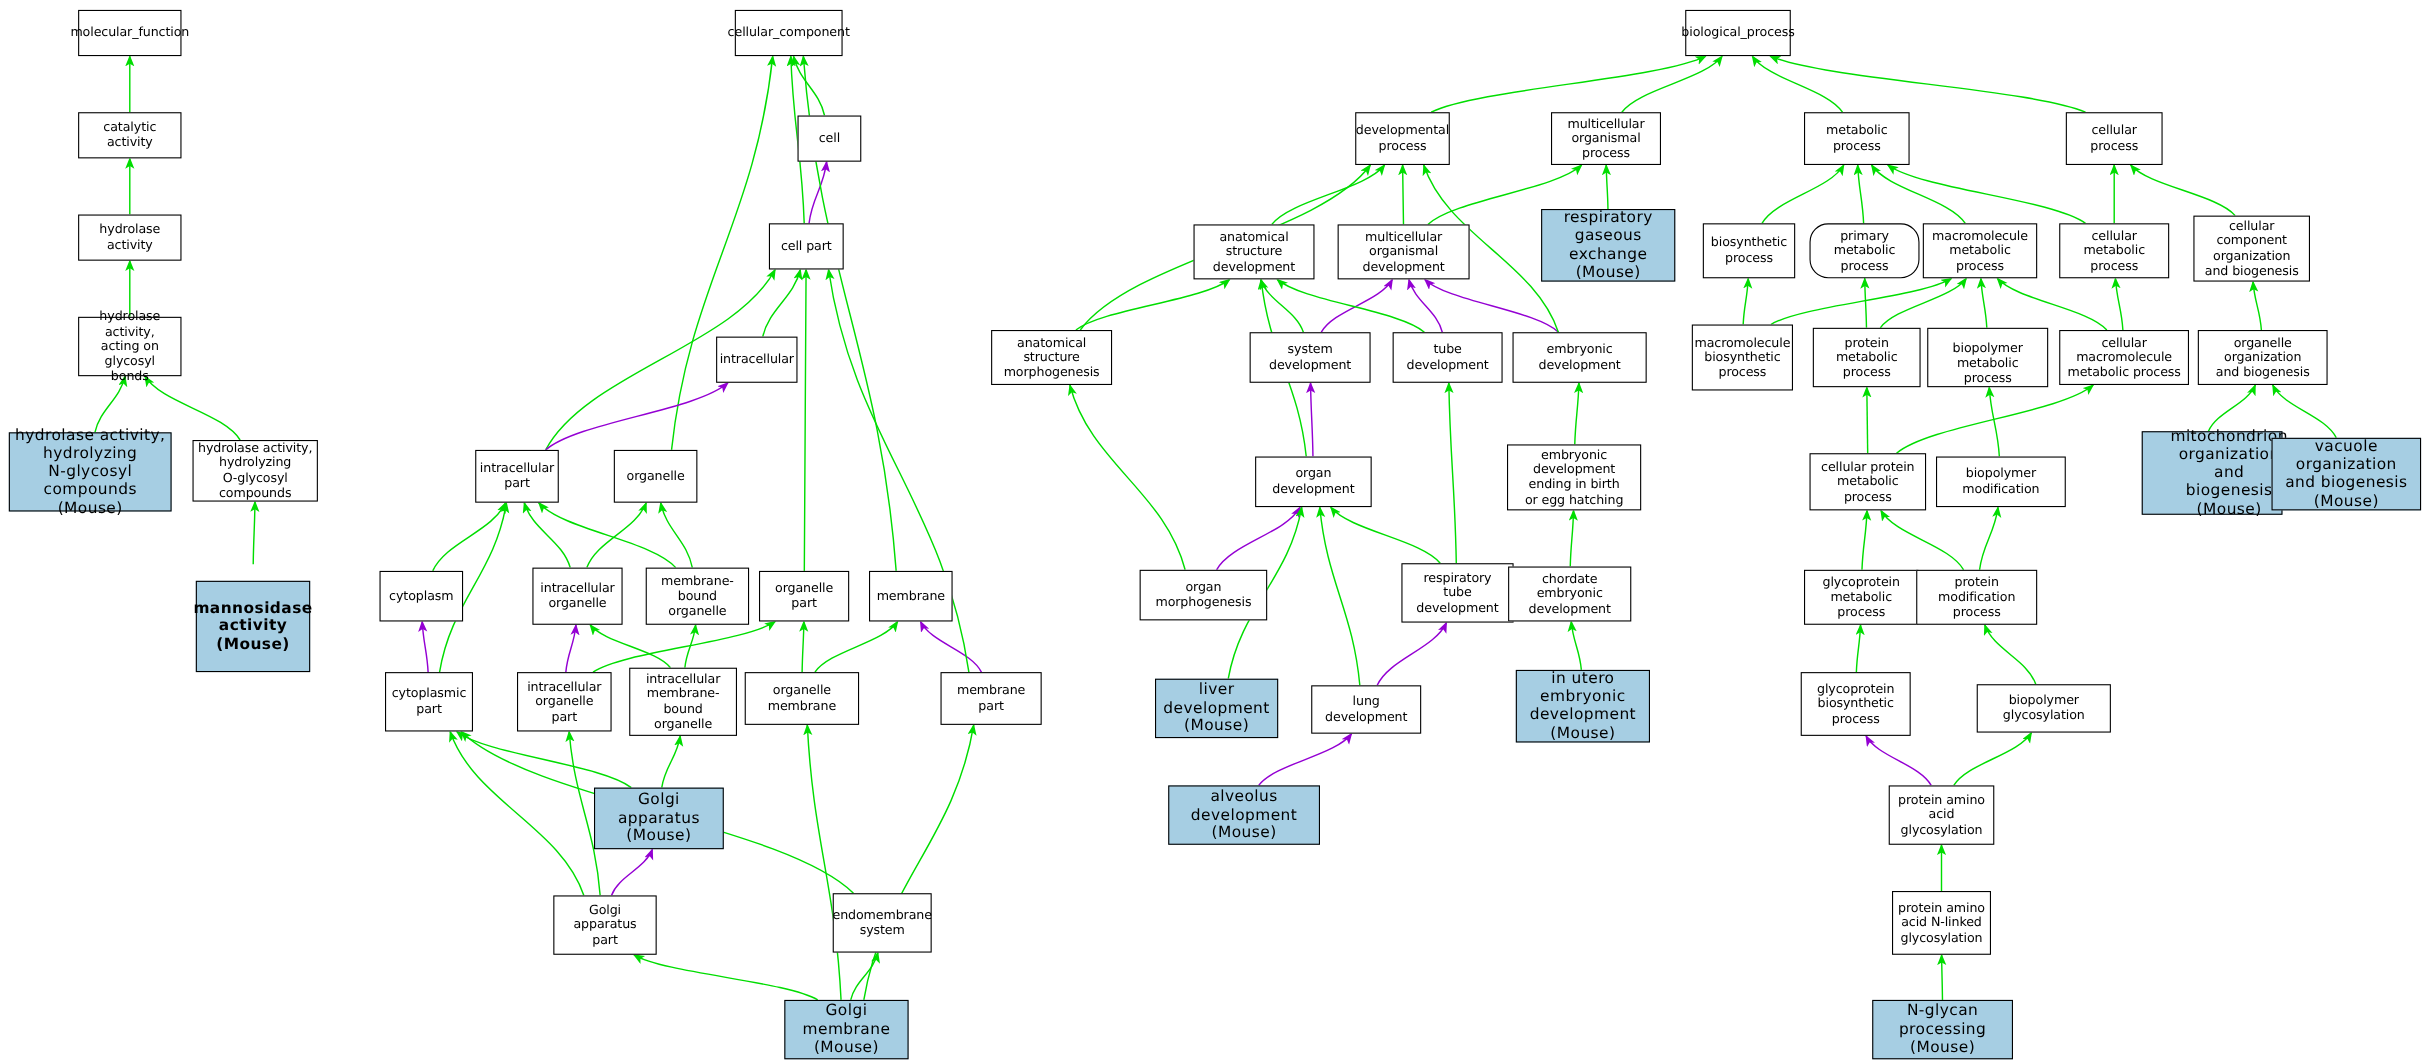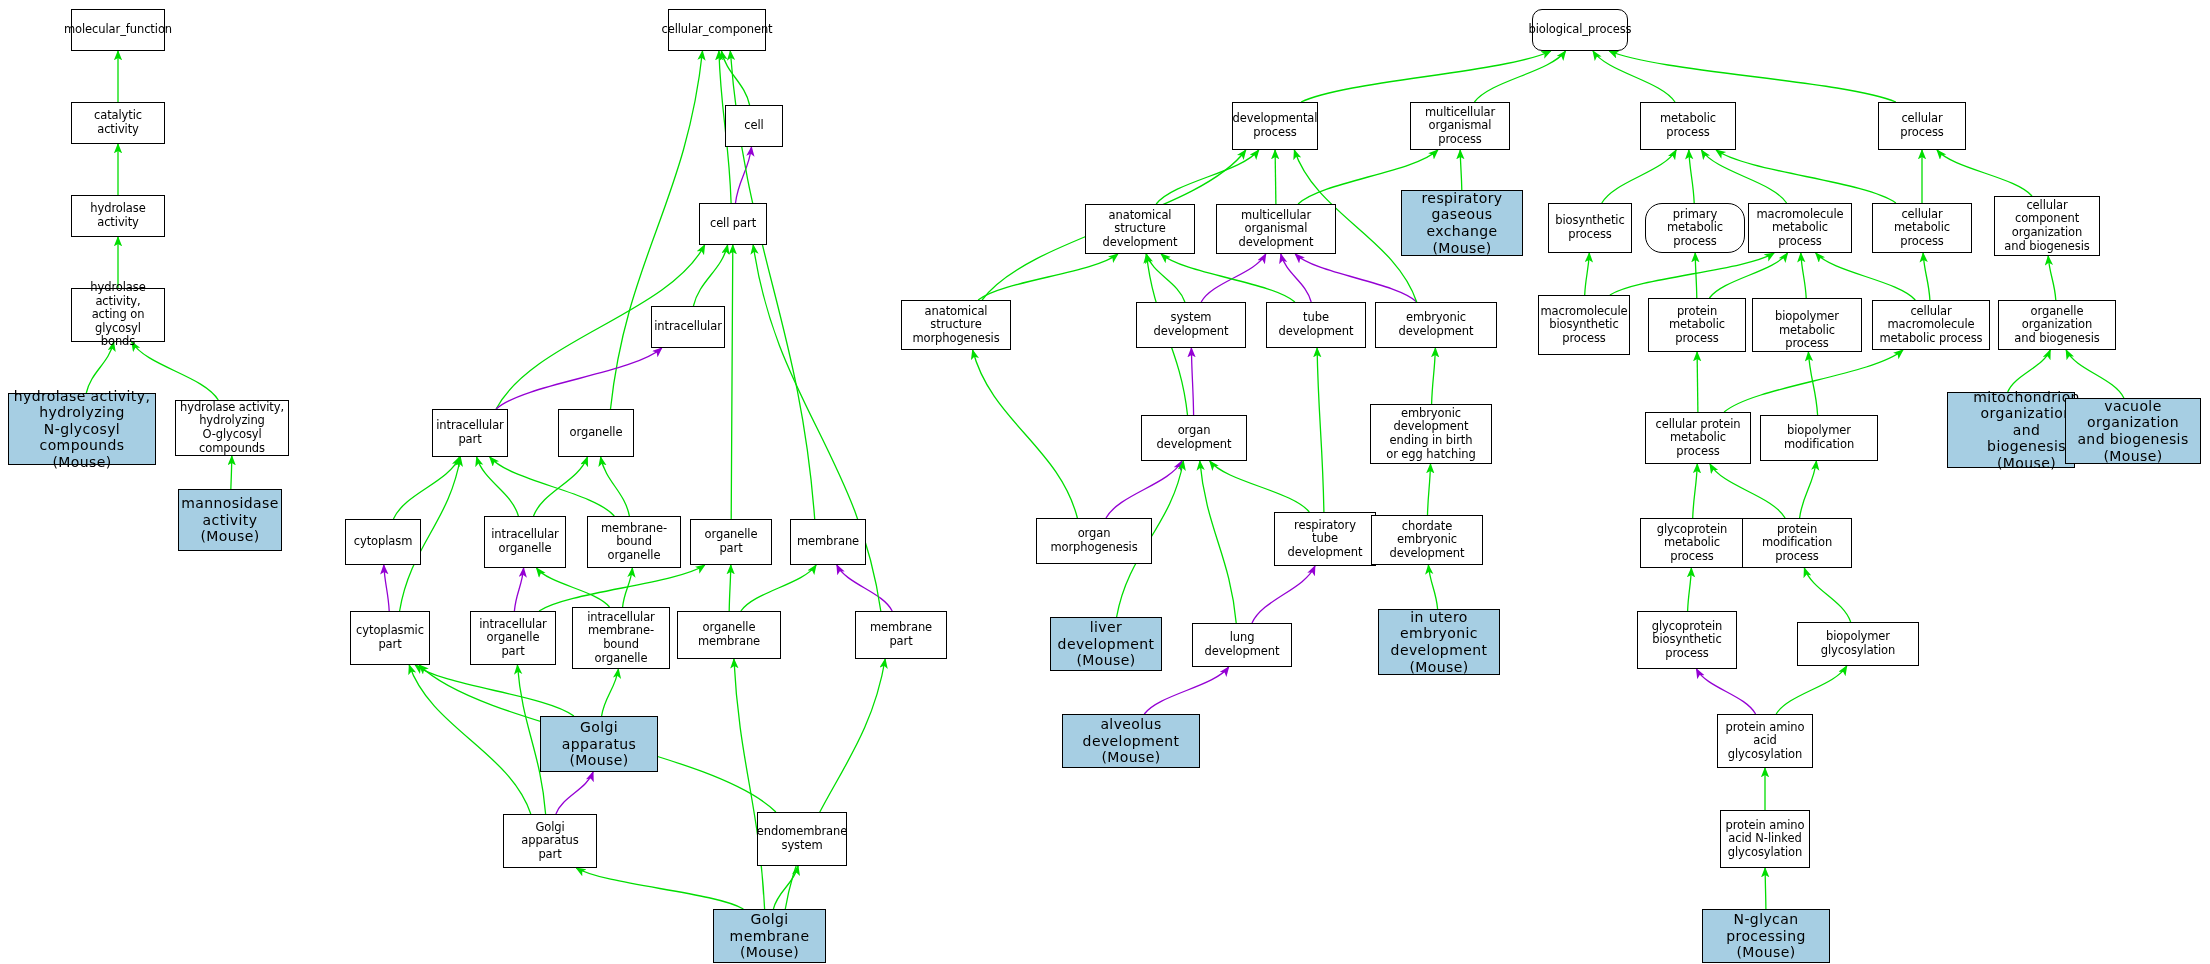--- a/index.html
+++ b/index.html
@@ -187,21 +187,21 @@
         <span class="label">hydrolase activity,
 hydrolyzing
 N-glycosyl compounds
 (Mouse)</span>
       </div>
       <div class="node plain" style="left: 175px; top: 400px; width: 114px; height: 56px;">
         <span class="label">hydrolase activity,
 hydrolyzing
 O-glycosyl compounds</span>
       </div>
-      <div class="node highlight" style="left: 178px; top: 489px; width: 104px; height: 62px;">
+      <div class="node highlight" style="left: 178px; top: 528px; width: 104px; height: 83px; font-weight: bold;">
         <span class="label">mannosidase
 activity
 (Mouse)</span>
       </div>
       <div class="node plain" style="left: 668px; top: 9px; width: 98px; height: 42px;">
         <span class="label">cellular_component</span>
       </div>
       <div class="node plain" style="left: 725px; top: 105px; width: 58px; height: 42px;">
         <span class="label">cell</span>
       </div>
@@ -263,21 +263,21 @@
 part</span>
       </div>
       <div class="node plain" style="left: 757px; top: 812px; width: 90px; height: 54px;">
         <span class="label">endomembrane
 system</span>
       </div>
       <div class="node highlight" style="left: 713px; top: 909px; width: 113px; height: 54px;">
         <span class="label">Golgi membrane
 (Mouse)</span>
       </div>
-      <div class="node plain" style="left: 1532px; top: 9px; width: 96px; height: 42px; border-radius: 10px;">
+      <div class="node plain" style="left: 1532px; top: 9px; width: 96px; height: 42px;">
         <span class="label">biological_process</span>
       </div>
       <div class="node plain" style="left: 1232px; top: 102px; width: 86px; height: 48px;">
         <span class="label">developmental
 process</span>
       </div>
       <div class="node plain" style="left: 1410px; top: 102px; width: 100px; height: 48px;">
         <span class="label">multicellular
 organismal process</span>
       </div>

